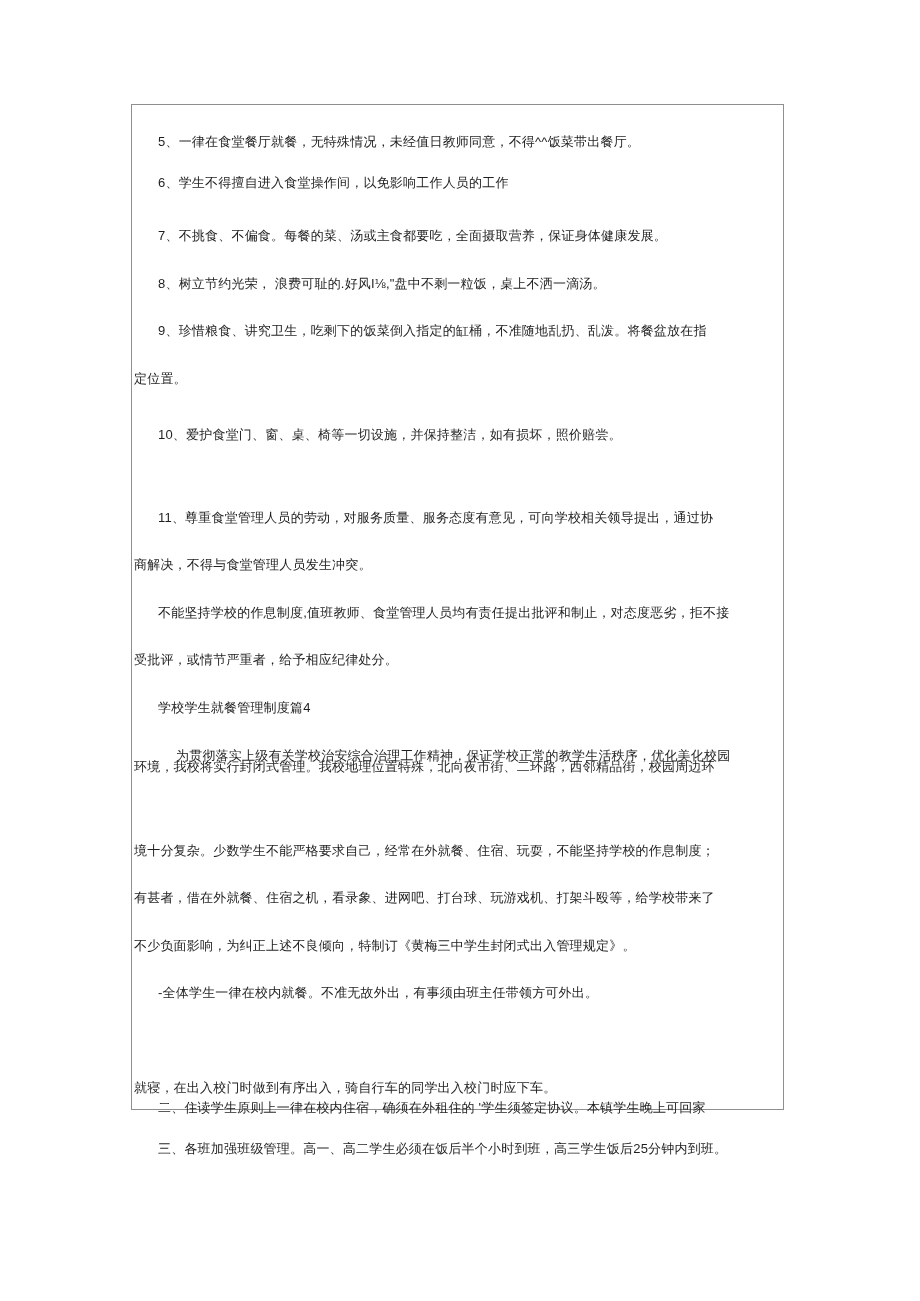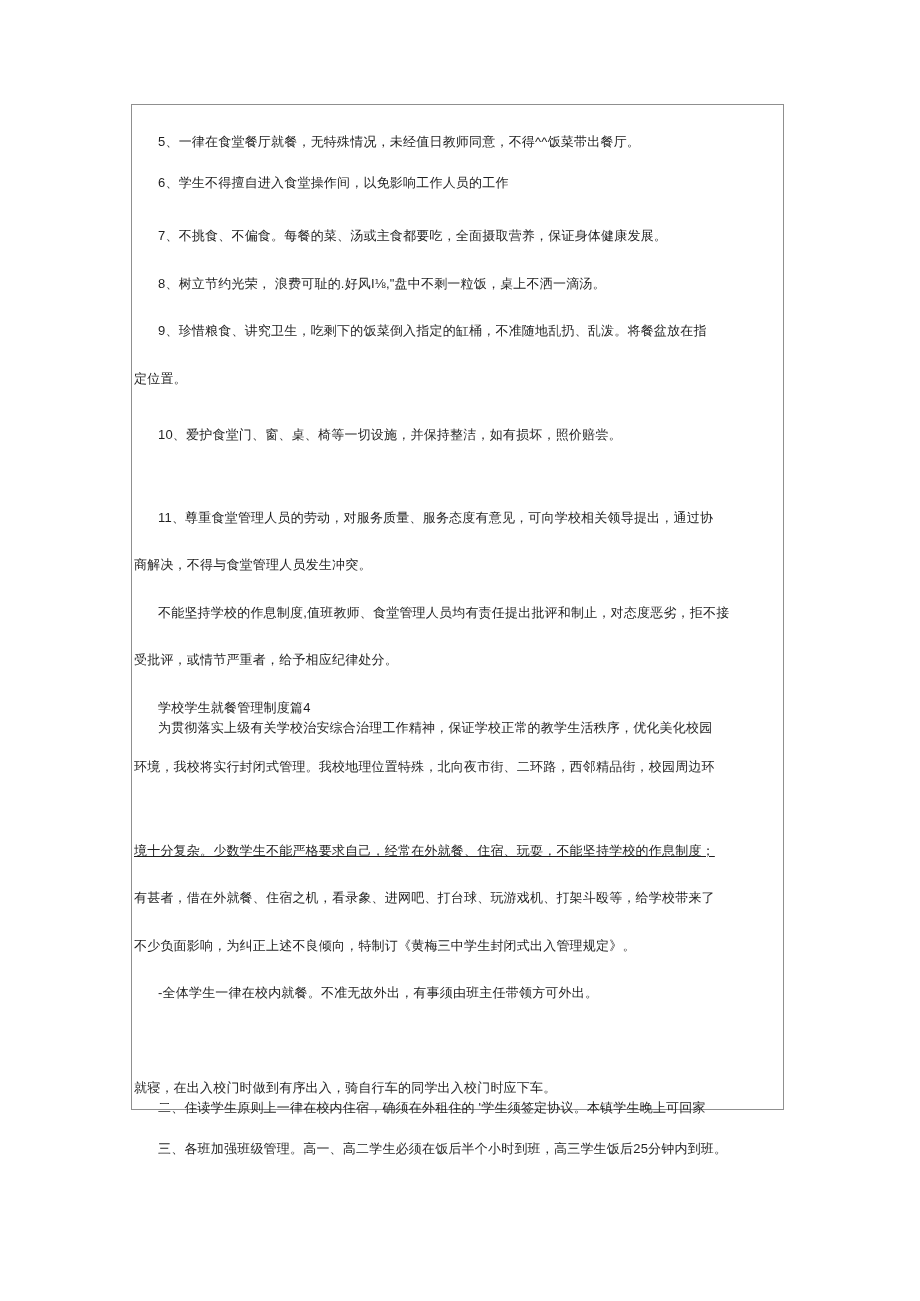--- a/index.html
+++ b/index.html
@@ -50,23 +50,23 @@
       <div class="line indent" style="top: 225px;">7、不挑食、不偏食。每餐的菜、汤或主食都要吃，全面摄取营养，保证身体健康发展。</div>
       <div class="line indent" style="top: 273px;">8、树立节约光荣， 浪费可耻的.好风I⅛,"盘中不剩一粒饭，桌上不洒一滴汤。</div>
       <div class="line indent" style="top: 320px;">9、珍惜粮食、讲究卫生，吃剩下的饭菜倒入指定的缸桶，不准随地乱扔、乱泼。将餐盆放在指</div>
       <div class="line" style="top: 368px;">定位置。</div>
       <div class="line indent" style="top: 424px;">10、爱护食堂门、窗、桌、椅等一切设施，并保持整洁，如有损坏，照价赔尝。</div>
       <div class="line indent" style="top: 507px;">11、尊重食堂管理人员的劳动，对服务质量、服务态度有意见，可向学校相关领导提出，通过协</div>
       <div class="line" style="top: 554px;">商解决，不得与食堂管理人员发生冲突。</div>
       <div class="line indent" style="top: 602px;">不能坚持学校的作息制度,值班教师、食堂管理人员均有责任提出批评和制止，对态度恶劣，拒不接</div>
       <div class="line" style="top: 649px;">受批评，或情节严重者，给予相应纪律处分。</div>
       <div class="line indent" style="top: 697px;">学校学生就餐管理制度篇4</div>
-      <div class="line indent" style="top: 717px;">为贯彻落实上级有关学校治安综合治理工作精神，保证学校正常的教学生活秩序，优化美化校园</div>
+      <div class="line indent" style="top: 745px; margin-left: 18px;">为贯彻落实上级有关学校治安综合治理工作精神，保证学校正常的教学生活秩序，优化美化校园</div>
       <div class="line" style="top: 756px;">环境，我校将实行封闭式管理。我校地理位置特殊，北向夜市街、二环路，西邻精品街，校园周边环</div>
-      <div class="line" style="top: 840px; text-decoration: underline;">境十分复杂。少数学生不能严格要求自己，经常在外就餐、住宿、玩耍，不能坚持学校的作息制度；</div>
+      <div class="line" style="top: 840px;">境十分复杂。少数学生不能严格要求自己，经常在外就餐、住宿、玩耍，不能坚持学校的作息制度；</div>
       <div class="line" style="top: 887px;">有甚者，借在外就餐、住宿之机，看录象、进网吧、打台球、玩游戏机、打架斗殴等，给学校带来了</div>
       <div class="line" style="top: 935px;">不少负面影响，为纠正上述不良倾向，特制订《黄梅三中学生封闭式出入管理规定》。</div>
       <div class="line indent" style="top: 982px;">-全体学生一律在校内就餐。不准无故外出，有事须由班主任带领方可外出。</div>
       <div class="line indent" style="top: 1049px; margin-top: 48px;">二、住读学生原则上一律在校内住宿，确须在外租住的 '学生须签定协议。本镇学生晚上可回家</div>
       <div class="line" style="top: 1077px;">就寝，在出入校门时做到有序出入，骑自行车的同学出入校门时应下车。</div>
       <div class="line indent" style="top: 1138px;">三、各班加强班级管理。高一、高二学生必须在饭后半个小时到班，高三学生饭后25分钟内到班。</div>
     </div>
 </div>
 
 </body></html>

